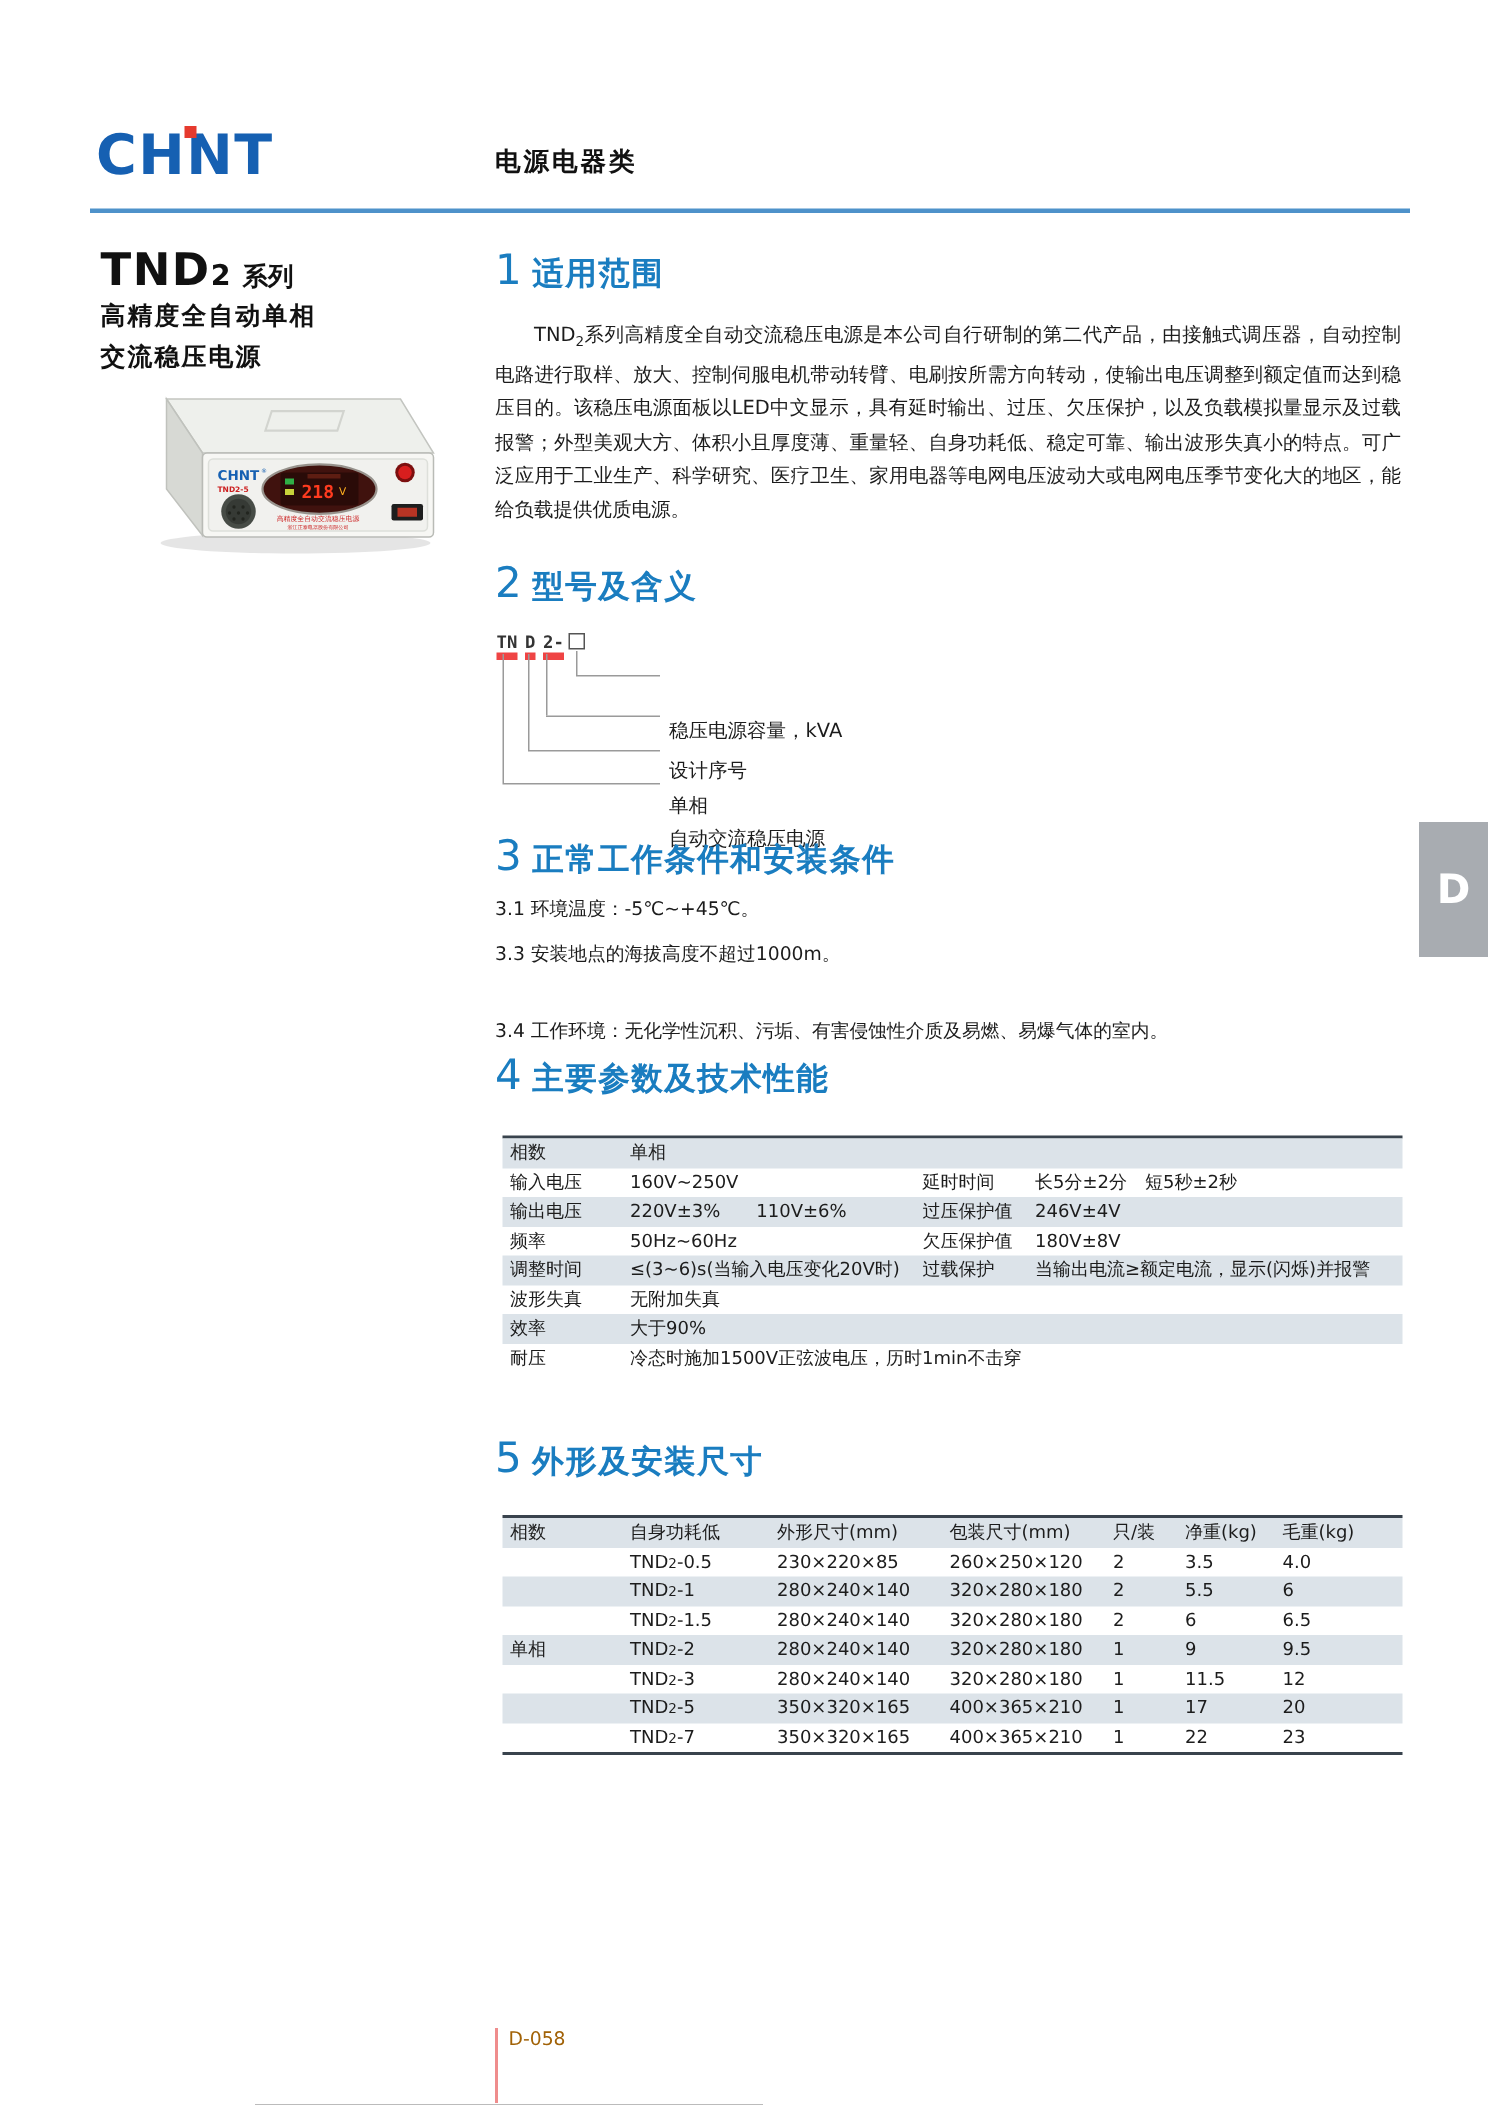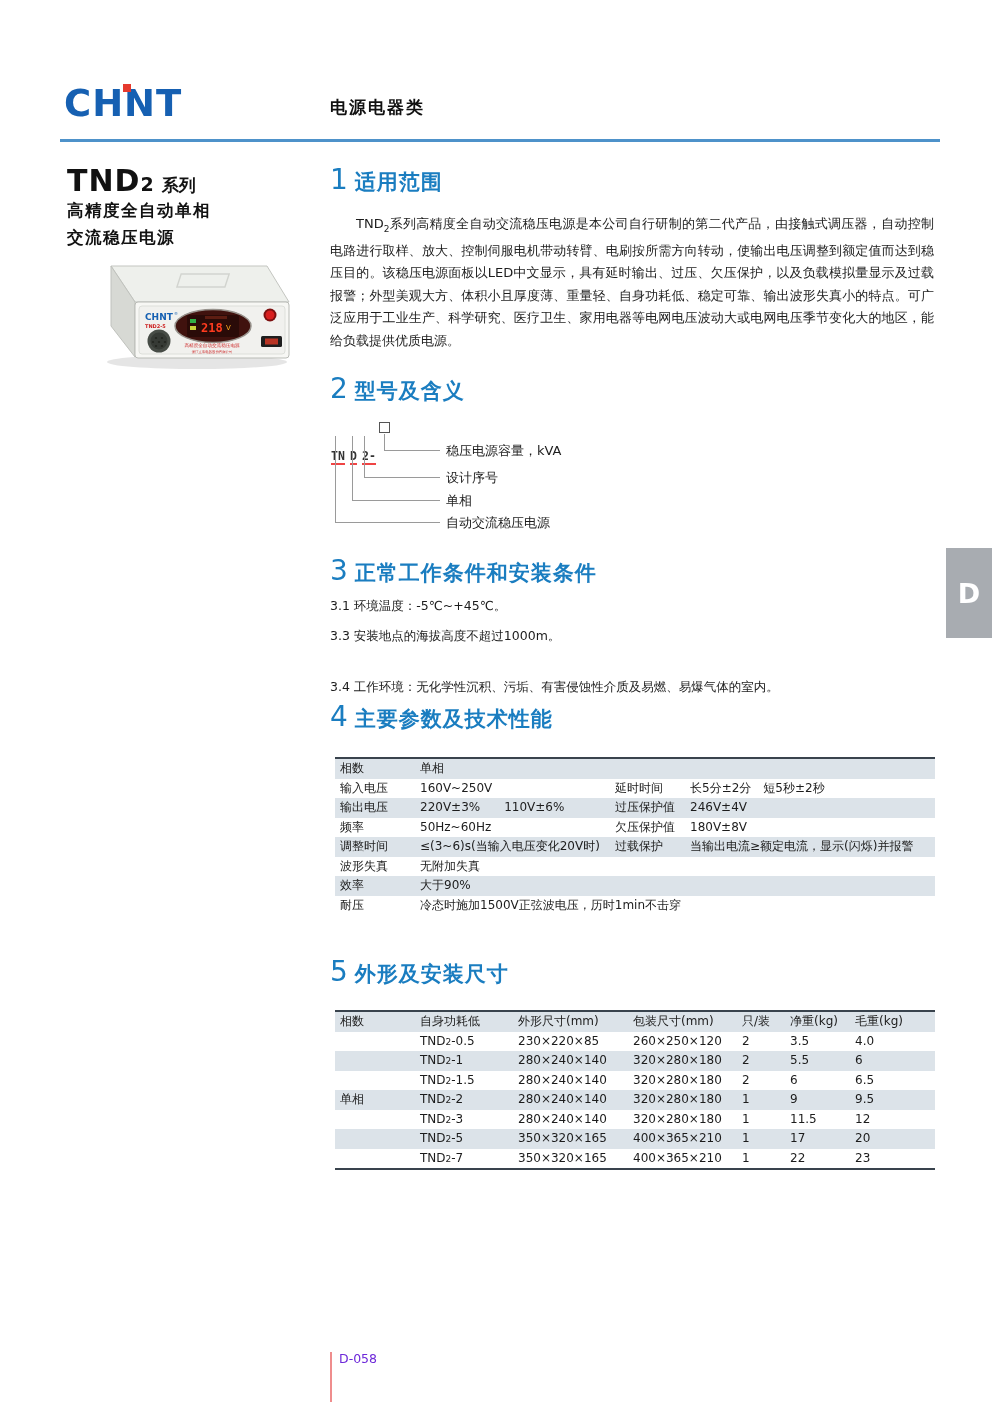--- a/index.html
+++ b/index.html
@@ -28,26 +28,26 @@
   .sec-title { left:330px; color:#1a7dc0; white-space:nowrap; }
   .sec-title .num { font-size:28px; font-weight:normal; margin-right:7px; }
   .sec-title .txt { font-size:21px; font-weight:bold; letter-spacing:1px; }
 
   
   .para { left:330px; top:213px; width:604px; font-size:13px; line-height:22.4px;
           text-align:justify; text-indent:2em; color:#1c1c1c; }
   .para sub, .tsub { font-size:9px; }
 
   
-  .code-part { font-size:11.5px; font-weight:bold; color:#333; border-bottom:2px solid #ef4444;
-               font-family:"DejaVu Sans Mono", monospace;margin-top:28px; }
+  .code-part { font-size:11.5px; font-weight:bold; color:#333; border-bottom:5px solid #ef4444;
+               font-family:"DejaVu Sans Mono", monospace; }
   .code-box { width:11px; height:11px; border:1px solid #555; background:#fff; }
   .vline { border-left:1px solid #9a9a9a; width:0; }
   .hline { border-top:1px solid #9a9a9a; height:0; }
-  .dg-label { font-size:13px; color:#1c1c1c; white-space:nowrap; }
+  .dg-label { font-size:13px; color:#1c1c1c; white-space:nowrap;margin-top:36px; }
 
   
   .cond { left:330px; width:610px; font-size:12.5px; color:#1c1c1c; line-height:27px; }
 
   
   .tbl { left:335px; width:600px; font-size:12px; color:#1c1c1c; }
   .tbl .row { display:grid; height:19.5px; line-height:19.5px; white-space:nowrap; }
   .tbl .row.shade { background:#dce3e9; }
   .t4 { border-top:2px solid #39434d; }
   .t4 .row { grid-template-columns:85px 195px 75px auto; }
@@ -55,21 +55,21 @@
   .t5 { border-top:2px solid #39434d; border-bottom:2px solid #39434d; }
   .t5 .row { grid-template-columns:85px 98px 115px 109px 48px 65px auto; }
   .t5 .c1 { padding-left:5px; }
   .msub { font-size:9px; }
 
   
   .side-tab { left:946px; top:548px; width:46px; height:90px; background:#a8acb1;
               color:#fff; font-size:27px; font-weight:bold; display:flex;
               align-items:center; justify-content:center; }
   .footer-line { left:330px; top:1352px; width:2px; height:50px; background:#ef8d8d; }
-  .page-num { left:339px; top:1351px; font-size:12.5px; color:#6d28d9; }
+  .page-num { left:339px; top:1351px; font-size:12.5px; color:#a16207; }
 
   
   .device { left:95px; top:256px; width:200px; height:118px; }
 </style>
 </head>
 <body>
 
 <div id="page">
 
   <div class="abs logo">CHNT</div>

